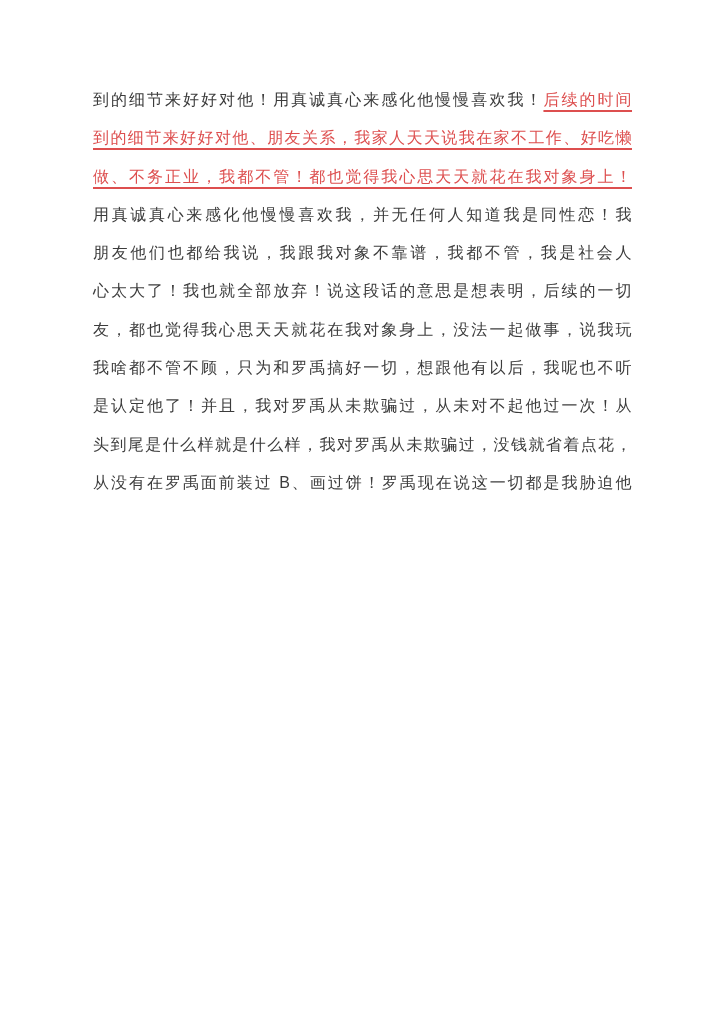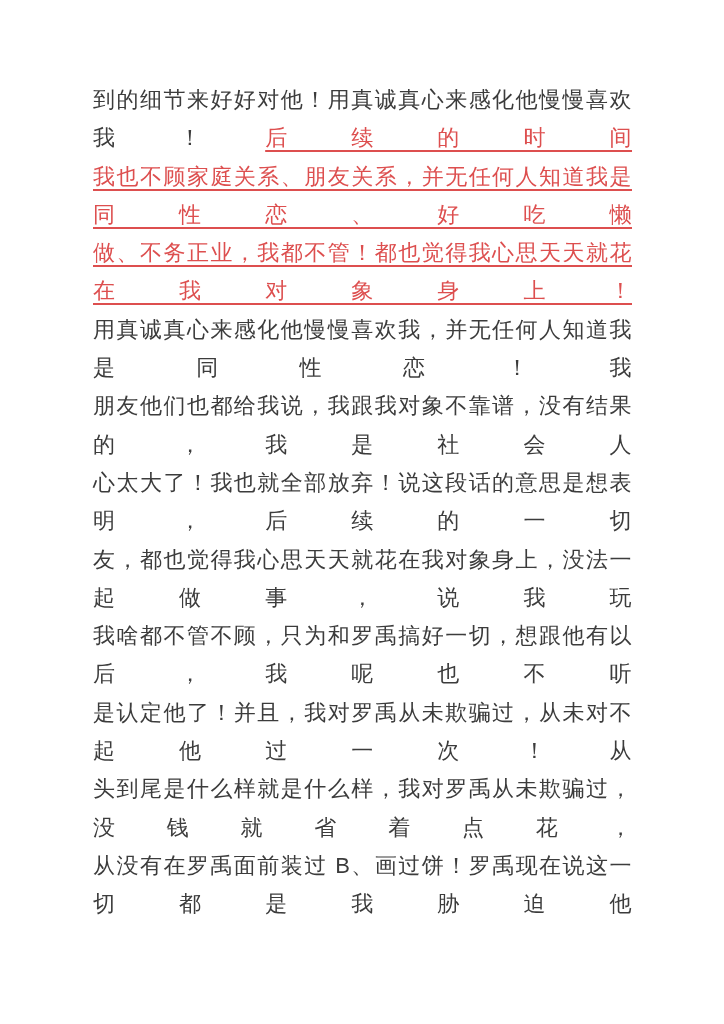--- a/index.html
+++ b/index.html
@@ -16,21 +16,21 @@
     height: 1024px;
     background: #ffffff;
   }
   .doc-text {
     position: absolute;
     left: 93px;
     top: 81px;
     width: 539px;
   }
   .text-line {
-    font-size: 22px;
+    font-size: 16px;
     line-height: 38.3px;
     color: #3c3c3c;
     text-align: justify;
     text-align-last: justify;
     white-space: normal;
     letter-spacing: 0.5px;
   }
   .seg-normal {
     color: #3c3c3c;
     text-decoration: none;
@@ -42,24 +42,24 @@
     text-decoration-thickness: 1.5px;
     text-underline-offset: 5px;
   }
 </style>
 </head>
 <body>
 
 <div class="page">
   <div class="doc-text">
       <div class="text-line"><span class="seg-normal">到的细节来好好对他！用真诚真心来感化他慢慢喜欢我！</span><span class="seg-red-underline">后续的时间</span></div>
-      <div class="text-line"><span class="seg-red-underline">我也不顾家庭关系、朋友关系，并无任何人知道我是同性恋、好吃懒</span></div>
+      <div class="text-line"><span class="seg-red-underline">到的细节来好好对他、朋友关系，我家人天天说我在家不工作、好吃懒</span></div>
       <div class="text-line"><span class="seg-red-underline">做、不务正业，我都不管！都也觉得我心思天天就花在我对象身上！</span></div>
       <div class="text-line"><span class="seg-normal">用真诚真心来感化他慢慢喜欢我，并无任何人知道我是同性恋！我</span></div>
-      <div class="text-line"><span class="seg-normal">朋友他们也都给我说，我跟我对象不靠谱，没有结果的，我是社会人</span></div>
+      <div class="text-line"><span class="seg-normal">朋友他们也都给我说，我跟我对象不靠谱，我都不管，我是社会人</span></div>
       <div class="text-line"><span class="seg-normal">心太大了！我也就全部放弃！说这段话的意思是想表明，后续的一切</span></div>
       <div class="text-line"><span class="seg-normal">友，都也觉得我心思天天就花在我对象身上，没法一起做事，说我玩</span></div>
       <div class="text-line"><span class="seg-normal">我啥都不管不顾，只为和罗禹搞好一切，想跟他有以后，我呢也不听</span></div>
       <div class="text-line"><span class="seg-normal">是认定他了！并且，我对罗禹从未欺骗过，从未对不起他过一次！从</span></div>
       <div class="text-line"><span class="seg-normal">头到尾是什么样就是什么样，我对罗禹从未欺骗过，没钱就省着点花，</span></div>
       <div class="text-line"><span class="seg-normal">从没有在罗禹面前装过 B、画过饼！罗禹现在说这一切都是我胁迫他</span></div>
     </div>
 </div>
 
 </body></html>

